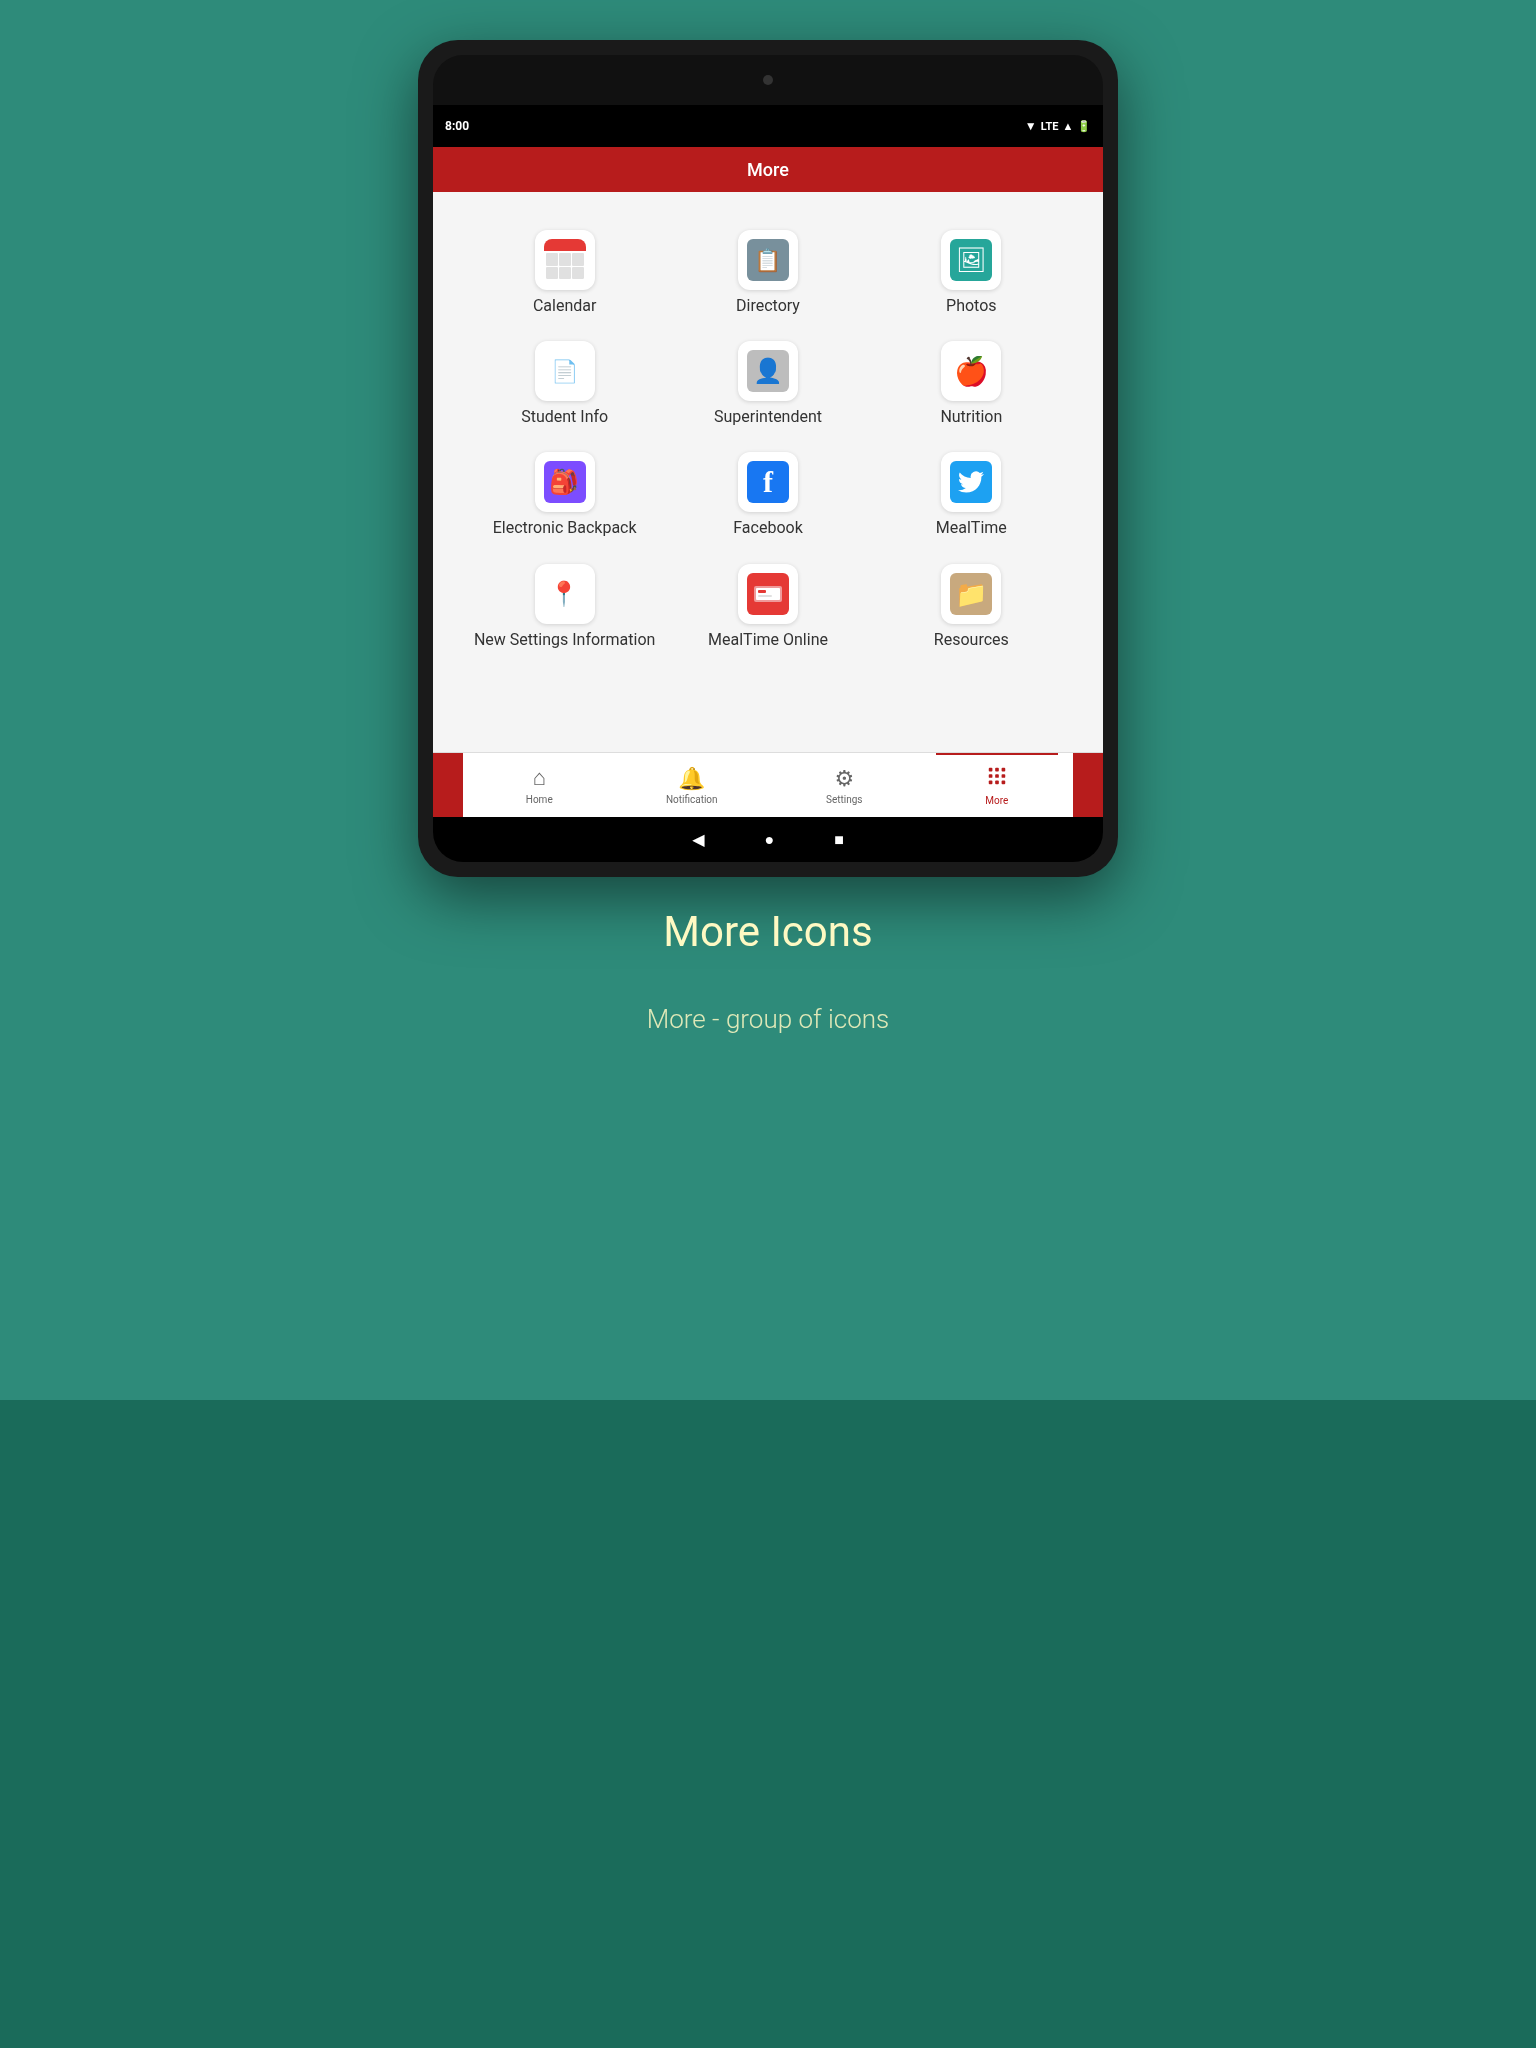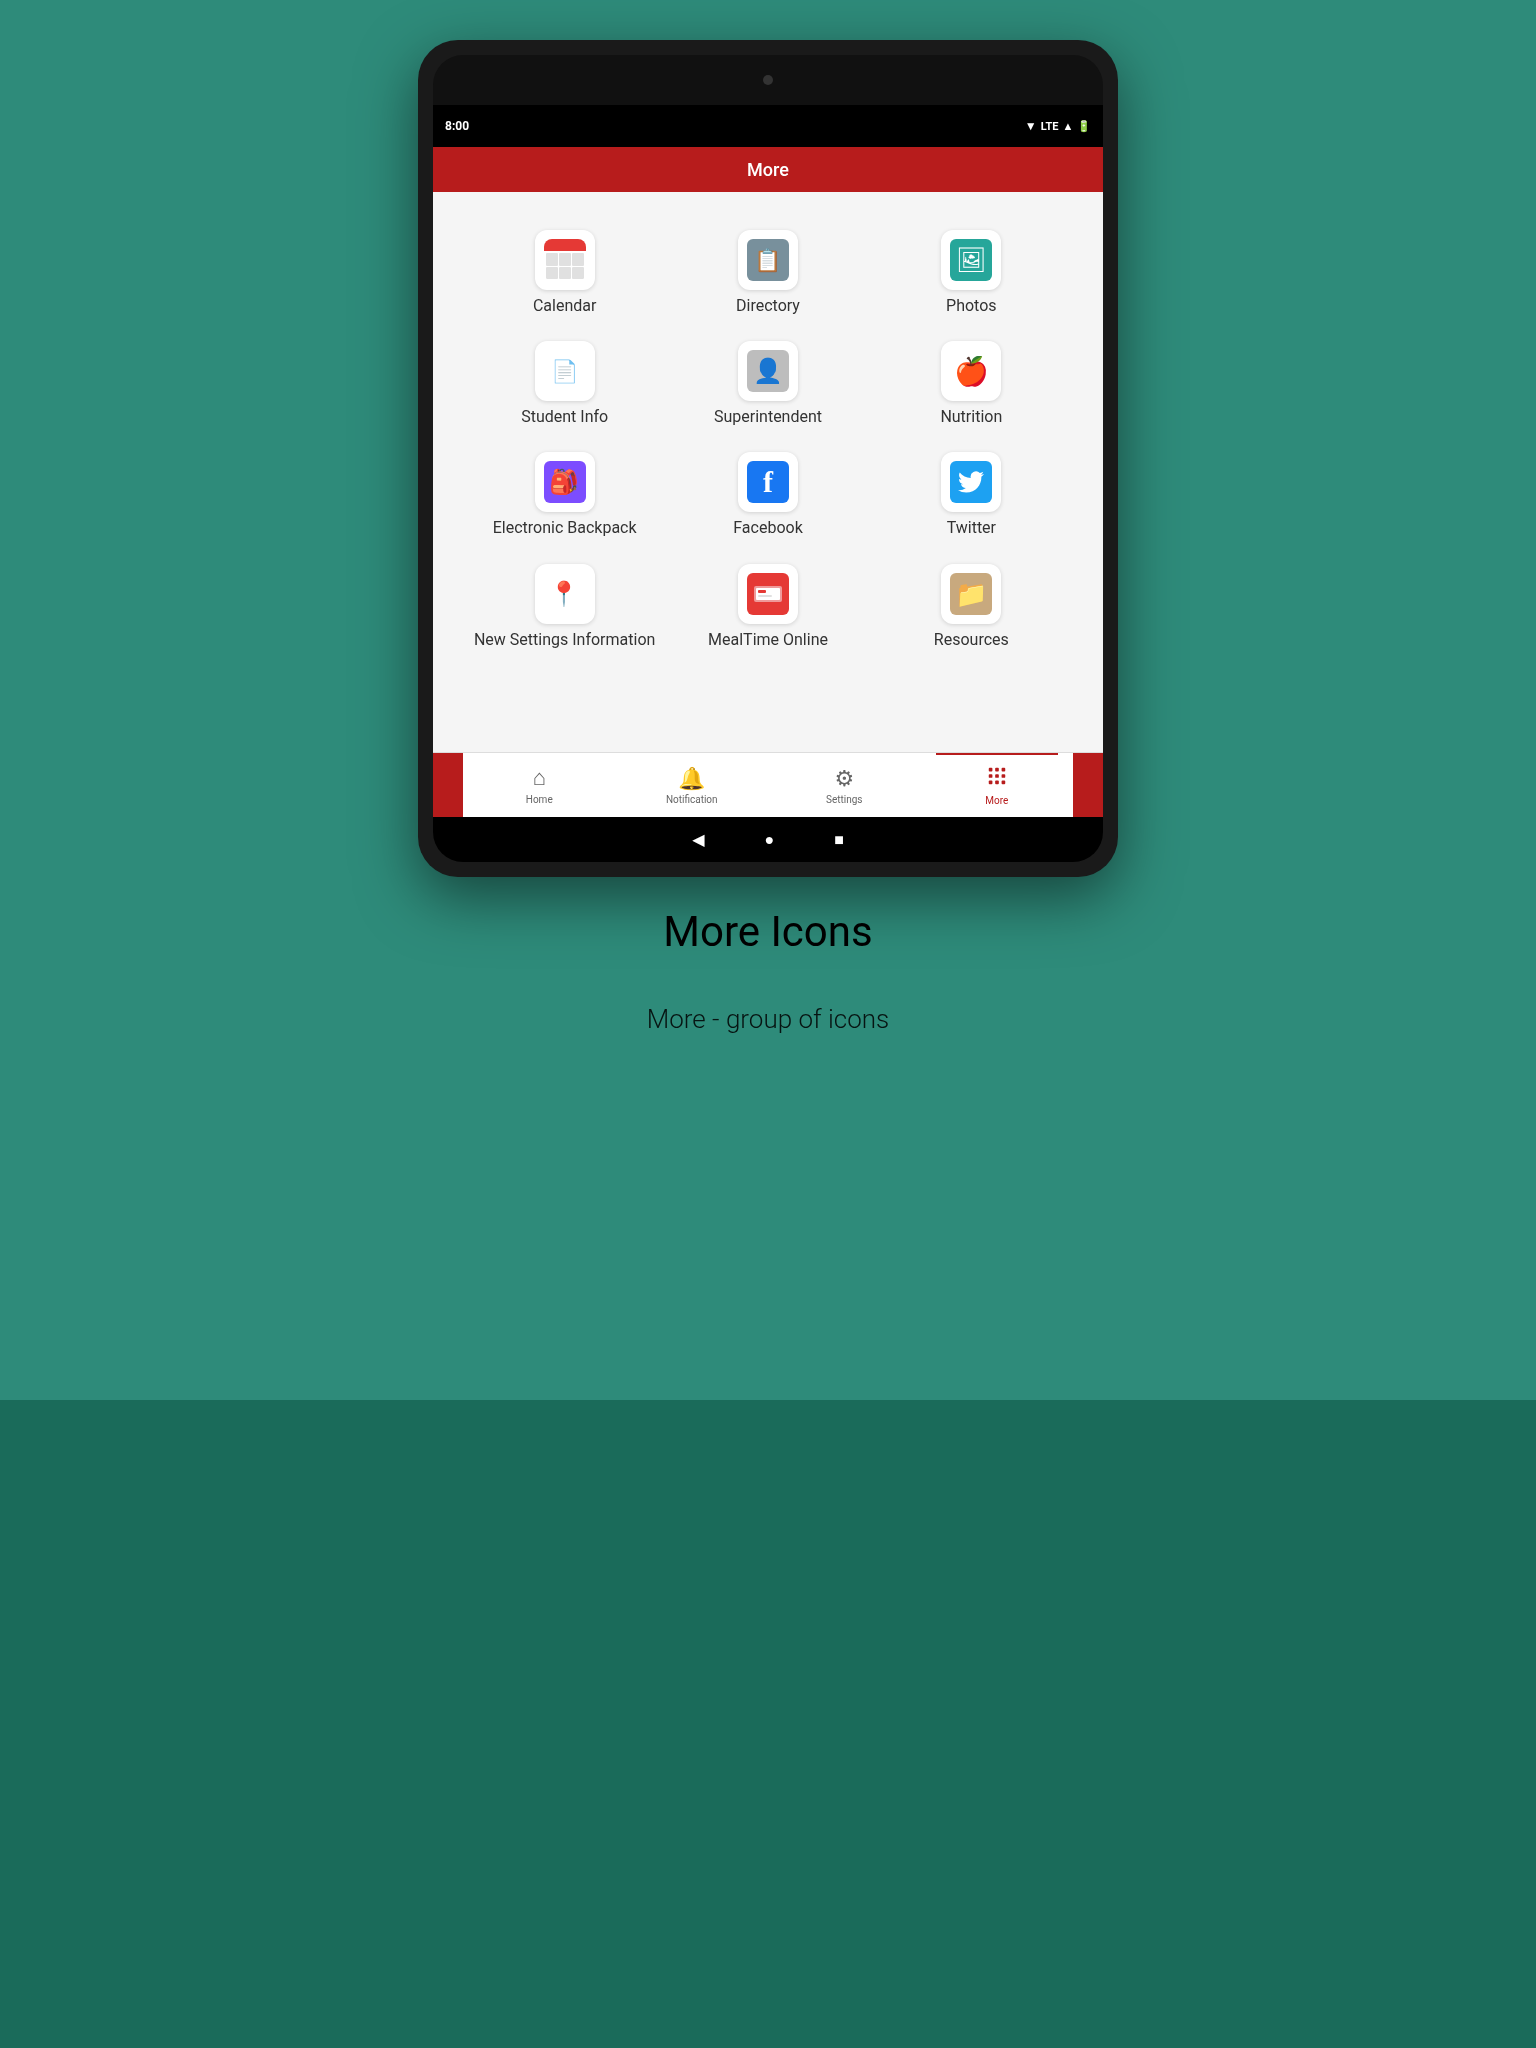--- a/index.html
+++ b/index.html
@@ -202,21 +202,21 @@
       font-size: 16px;
       cursor: pointer;
     }
 
     
     .bottom-text {
       position: relative;
       z-index: 1;
       text-align: center;
       margin-top: 30px;
-      color: #000000;
+      color: #fef9c3;
     }
     .bottom-text-title {
       font-size: 42px;
       font-weight: 400;
       margin-bottom: 8px;
     }
     .bottom-text-subtitle {
       font-size: 26px;
       font-weight: 300;
       opacity: 0.85;
@@ -498,21 +498,21 @@
       </div>
 
       <div class="icon-item">
         <div class="icon-box">
           <div class="icon-twitter">
             <svg width="26" height="22" viewBox="0 0 24 20" fill="white">
               <path d="M23.954 2.569a10 10 0 01-2.825.775 4.958 4.958 0 002.163-2.723c-.951.555-2.005.959-3.127 1.184a4.92 4.92 0 00-8.384 4.482C7.691 6.094 4.066 4.13 1.64 1.161a4.822 4.822 0 00-.666 2.475c0 1.71.87 3.213 2.188 4.096a4.904 4.904 0 01-2.228-.616v.061a4.923 4.923 0 003.946 4.827 4.996 4.996 0 01-2.212.085 4.937 4.937 0 004.604 3.417 9.868 9.868 0 01-6.102 2.105c-.39 0-.779-.023-1.17-.067a13.995 13.995 0 007.557 2.209c9.054 0 13.999-7.496 13.999-13.986 0-.209 0-.42-.015-.63a9.936 9.936 0 002.46-2.548l-.047-.02z"></path>
             </svg>
           </div>
         </div>
-        <span class="icon-label">Twitter</span>
+        <span class="icon-label">MealTime</span>
       </div>
 
       <div class="icon-item">
         <div class="icon-box">
           <div class="icon-traffic">📍</div>
         </div>
         <span class="icon-label">New Settings Information</span>
       </div>
 
       <div class="icon-item">

